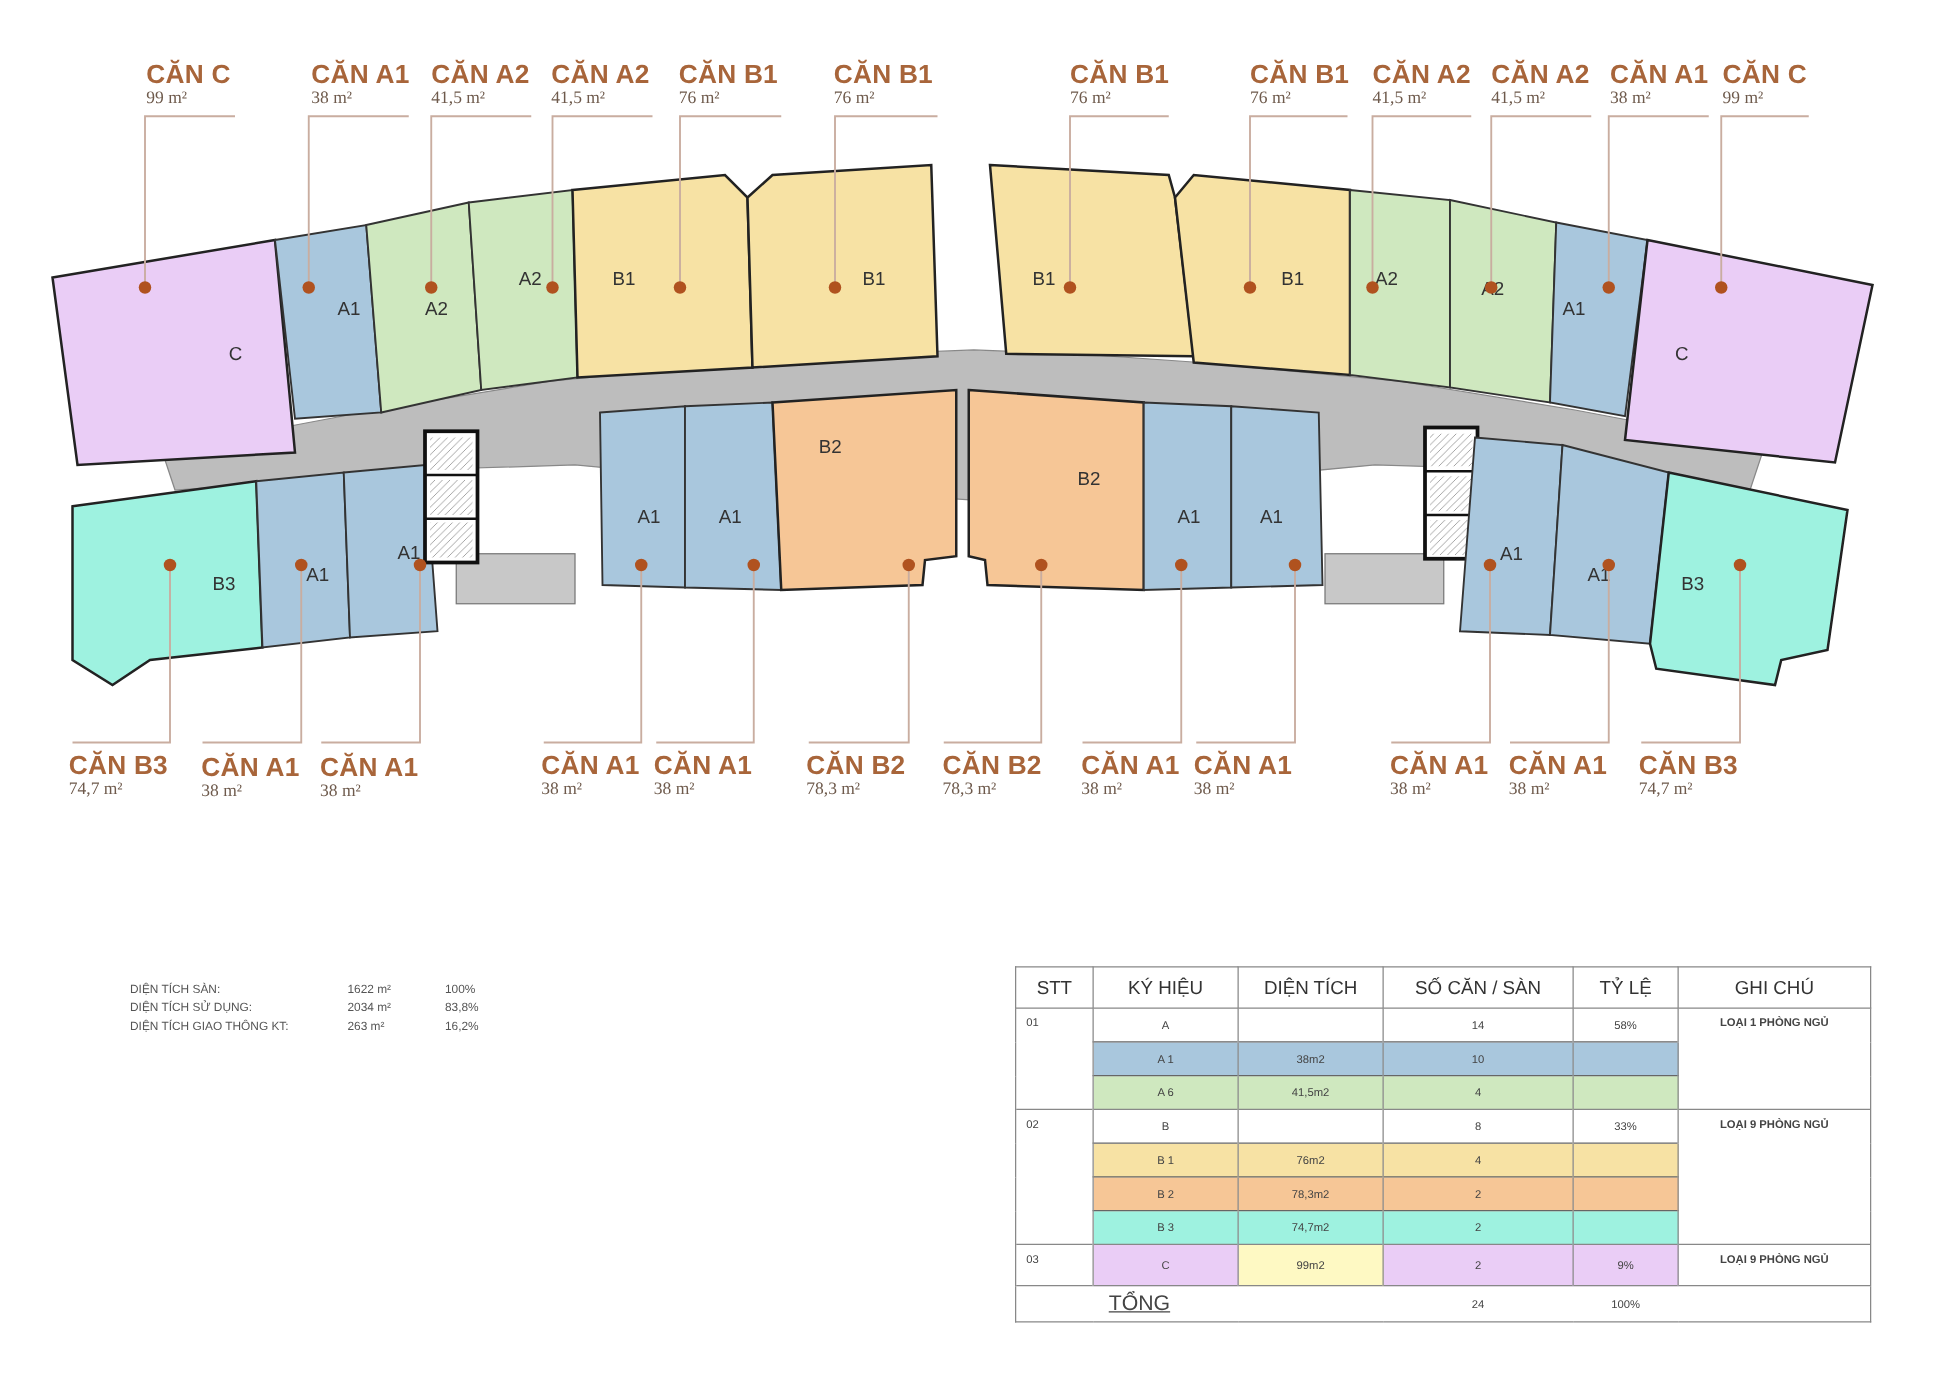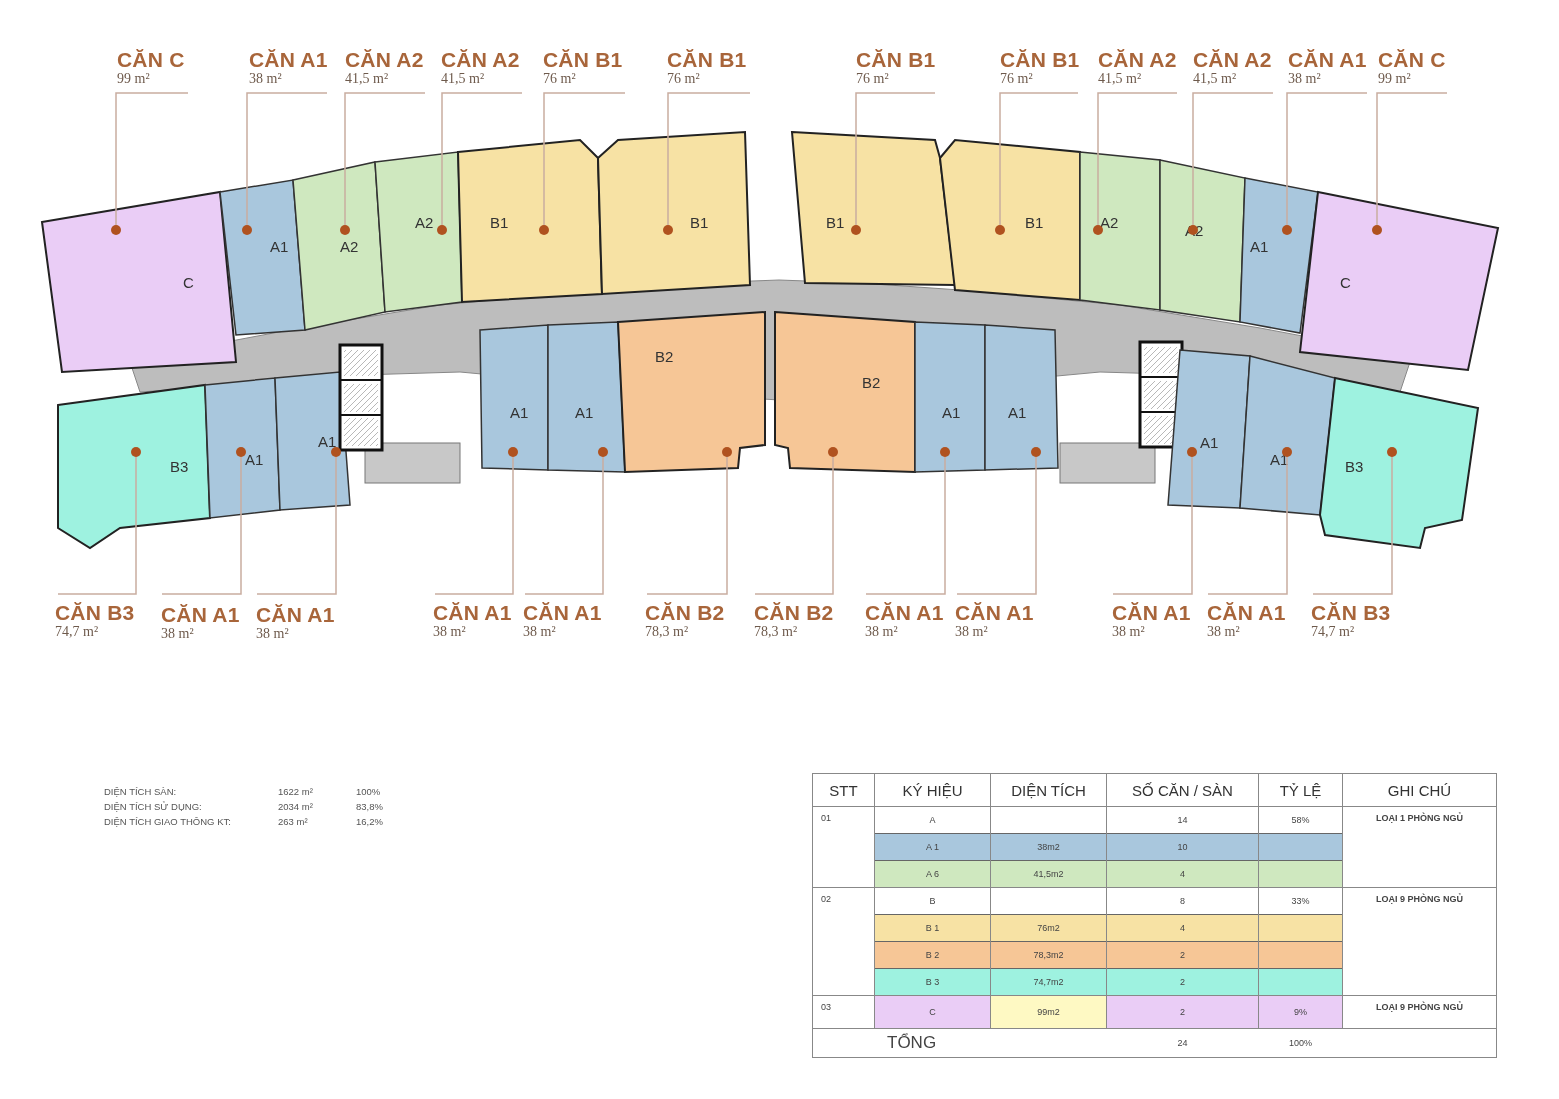--- a/index.html
+++ b/index.html
@@ -14,21 +14,21 @@
   .stats .row{display:flex;height:15px;align-items:center;}
   .stats .lbl{width:174px;}
   .stats .val{width:78px;}
   table.summary{position:absolute;left:812px;top:773px;border-collapse:collapse;font-family:"Liberation Sans",sans-serif;color:#444;}
   table.summary th{font-weight:normal;font-size:15px;height:32px;border:1px solid #888;padding:0;color:#333;}
   table.summary td{font-size:9px;height:26px;padding:0;text-align:center;border-left:1px solid #888;border-right:1px solid #888;}
   table.summary td.left{text-align:left;padding-left:8px;vertical-align:top;padding-top:6px;}
   table.summary td.note{vertical-align:top;padding-top:6px;font-weight:bold;}
   table.summary tr.grp td{border-top:1px solid #888;}
   table.summary tr.total td{height:28px;border-top:1px solid #888;border-bottom:1px solid #888;}
-  table.summary tr.total td.tlabel{font-size:17px;text-align:left;padding-left:74px;}
+  table.summary tr.total td.tlabel{font-size:17px;text-align:left;padding-left:74px;text-decoration:underline;}
   .outer{border:1px solid #888;}
 </style>
 </head>
 <body>
 
 <svg id="plan" width="1559" height="700" viewBox="0 0 1559 700" xmlns="http://www.w3.org/2000/svg">
   <defs>
     <pattern id="hatch" width="6" height="6" patternUnits="userSpaceOnUse">
       <path d="M0 6 L6 0" stroke="#888" stroke-width="0.6"></path>
     </pattern>

